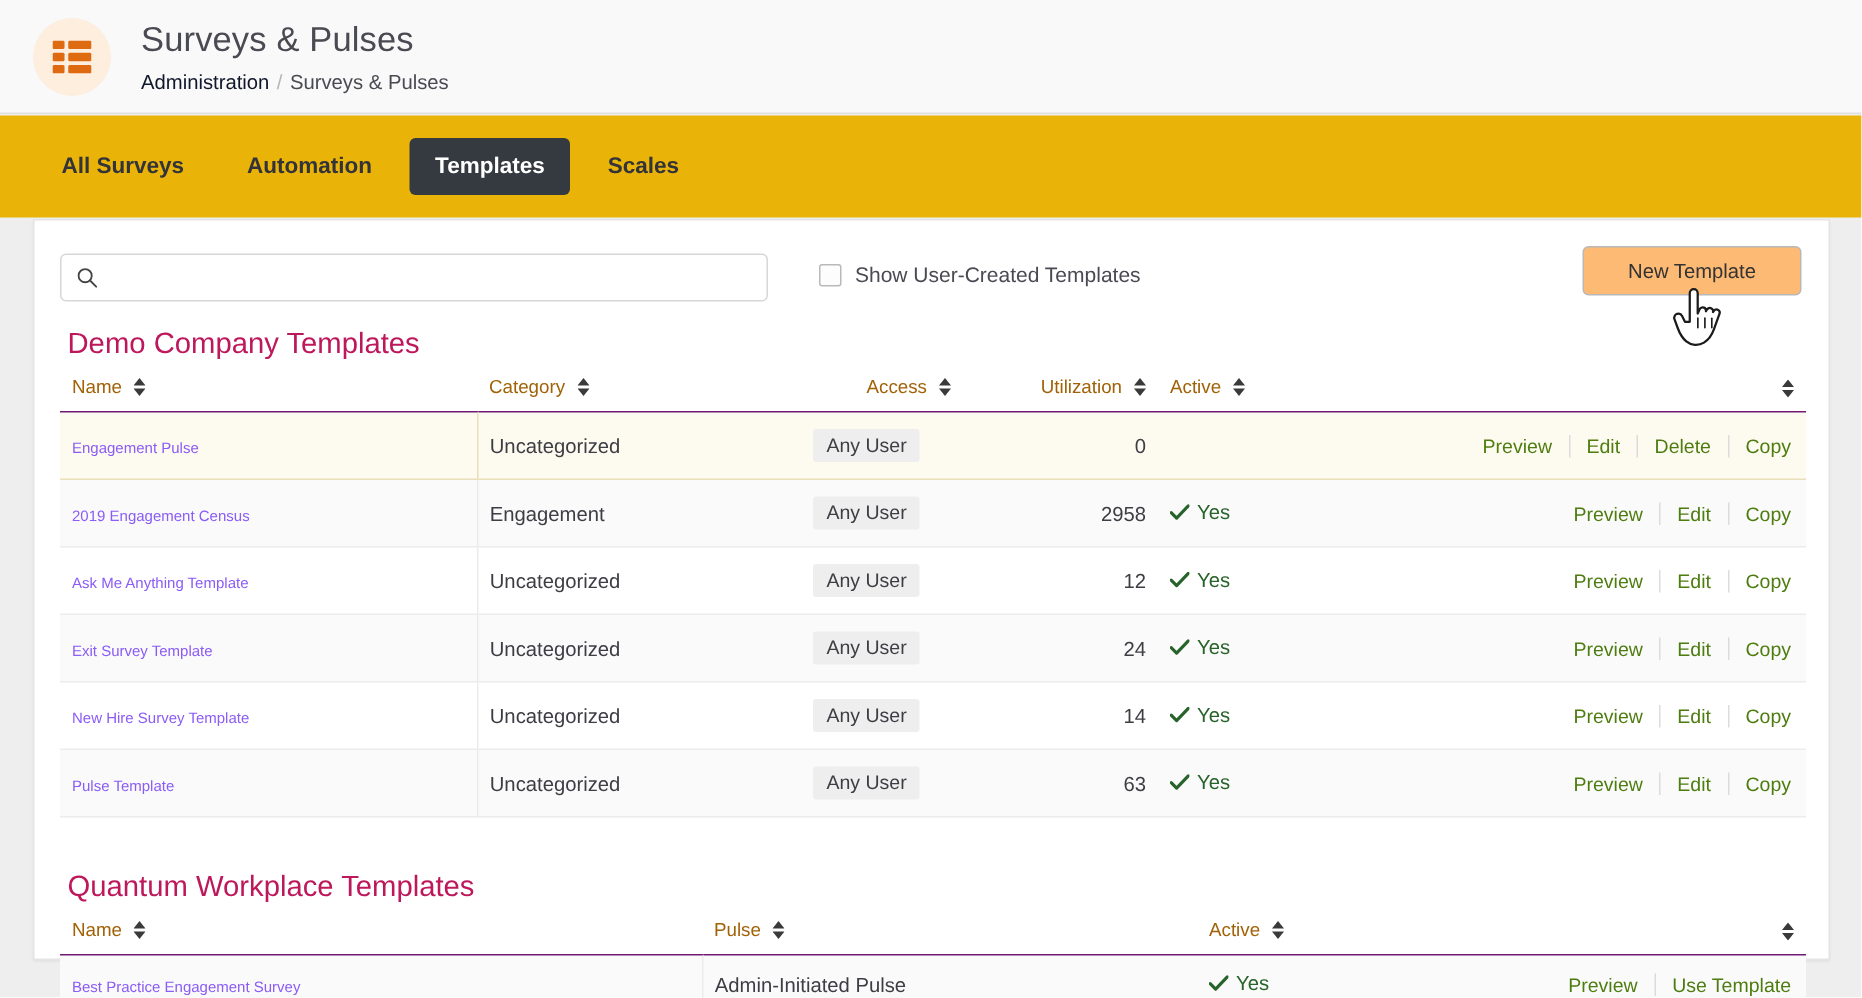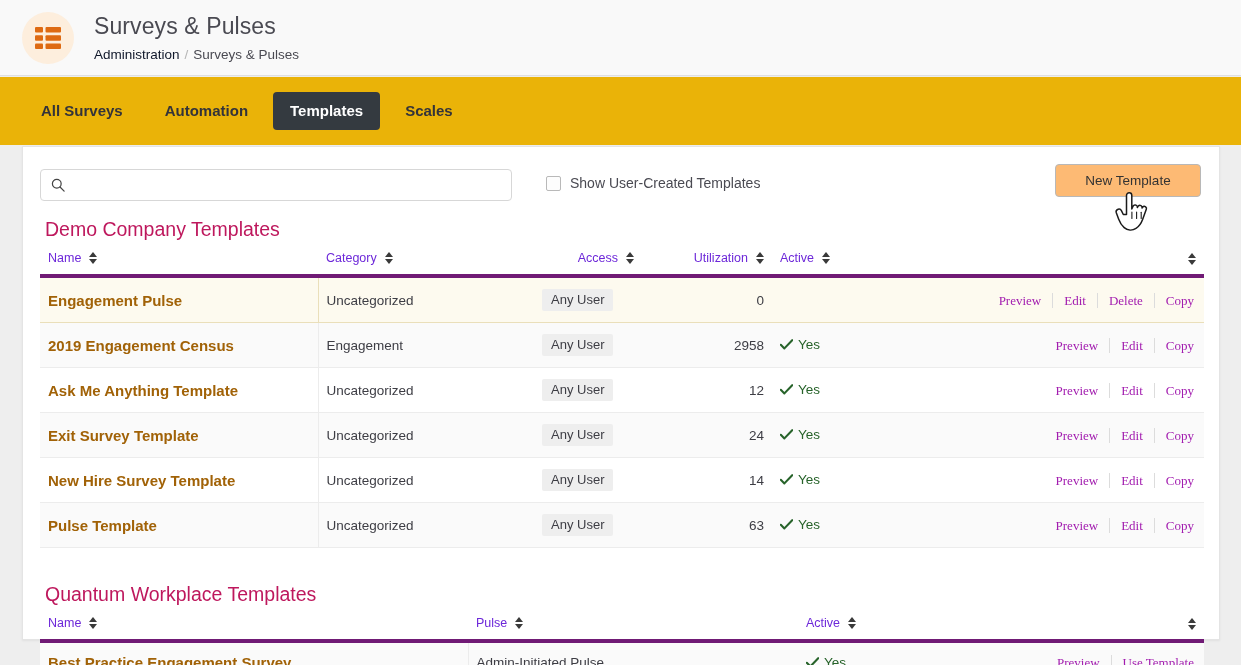--- a/index.html
+++ b/index.html
@@ -126,23 +126,23 @@
     margin: 8px 0 6px 5px; line-height: 24px;
   }
   .section-title.second { margin-top: 34px; }
 
   
   table.tpl {
     width: 100%; border-collapse: collapse;
     table-layout: fixed;
   }
   table.tpl thead th {
-    font-size: 12.5px; font-weight: normal; color: #6d28d9;
+    font-size: 12.5px; font-weight: normal; color: #a16207;
     padding: 4px 8px 9px 8px;
-    border-bottom: 4px solid #701a75;
+    border-bottom: 1px solid #701a75;
     vertical-align: bottom;
     white-space: nowrap;
   }
   .th-inner { display: flex; align-items: center; }
   .th-inner.right { justify-content: flex-end; }
   .th-inner.rightedge { justify-content: flex-end; }
   .sort-ico {
     margin-left: 8px; width: 8px; height: 12px; flex: 0 0 auto;
   }
   table.tpl tbody td {
@@ -151,43 +151,42 @@
     border-bottom: 1px solid #ececec;
     vertical-align: middle;
     height: 36px;
   }
   tbody tr.row-highlight td { background: #fdfaef; }
   tbody tr.row-highlight td { border-bottom-color: #eadfba; }
   tbody tr.alt td { background: #fafafa; }
   td.name-cell { border-right: 1px solid #ececec; }
   tr.row-highlight td.name-cell { border-right-color: #eadfba; }
   .tpl-link {
-    color: #a16207; text-decoration: none; font-size: 15px;
-    font-weight: bold;
+    color: #8b5cf6; text-decoration: none; font-size: 10px;
+    font-weight: normal;
   }
   .badge-anyuser {
     display: inline-block;
     background: #eeeeee; color: #3d3d44;
     font-size: 13px; padding: 3px 9px 4px 9px; border-radius: 2px;
     line-height: 15px;
   }
   td.num { text-align: right; font-size: 13.5px; color: #3d3d44; }
   .active-yes {
     display: inline-flex; align-items: center;
     color: #27632a; font-size: 13.5px;
   }
   .check-ico { width: 13px; height: 11px; margin-right: 5px; }
   .actions {
     display: flex; justify-content: flex-end; align-items: center;
   }
   .actions a {
-    color: #a21caf; text-decoration: none; font-size: 13px;
+    color: #4d7c0f; text-decoration: none; font-size: 13px;
     padding: 0 11px; line-height: 15px;
     border-right: 1px solid #dcdcdc;
-    font-family: Liberation Serif, serif;
   }
   .actions a:last-child { border-right: none; padding-right: 2px; }
   .actions a:first-child { }
 </style>
 </head>
 <body>
 
 <div class="page">
 
   <div class="topbar">

